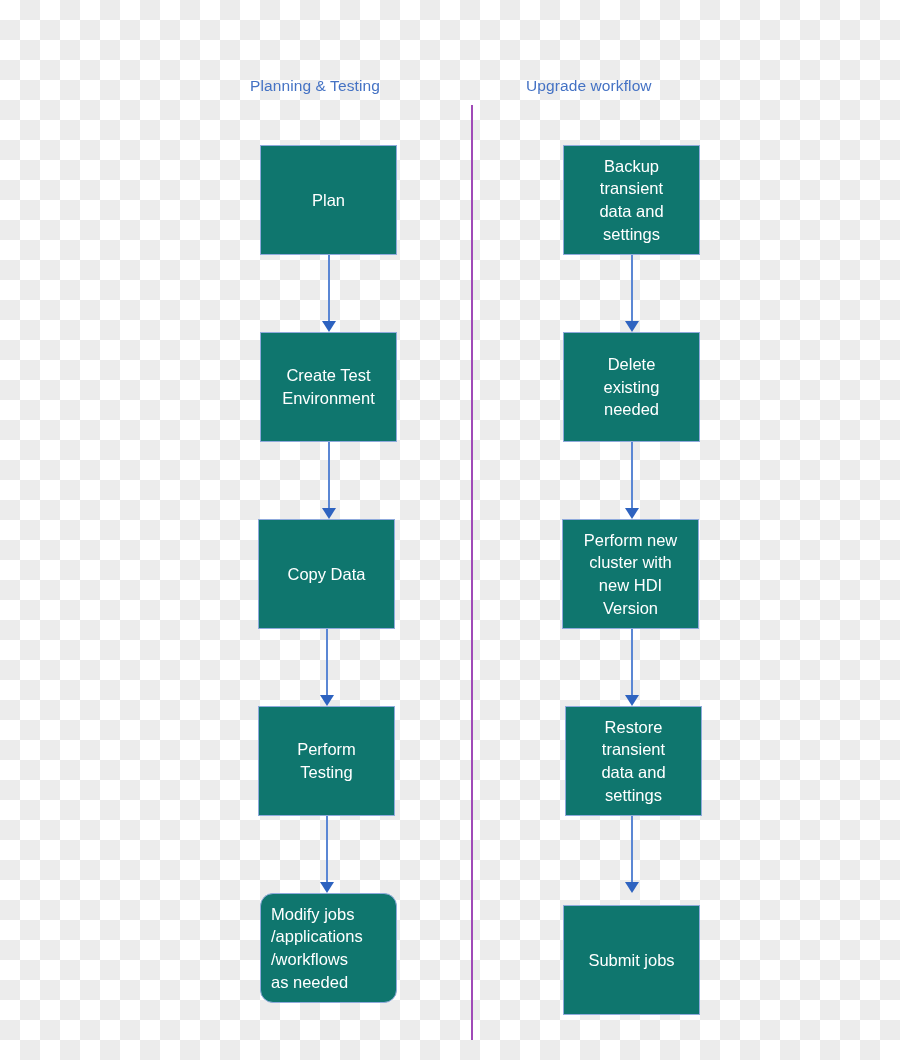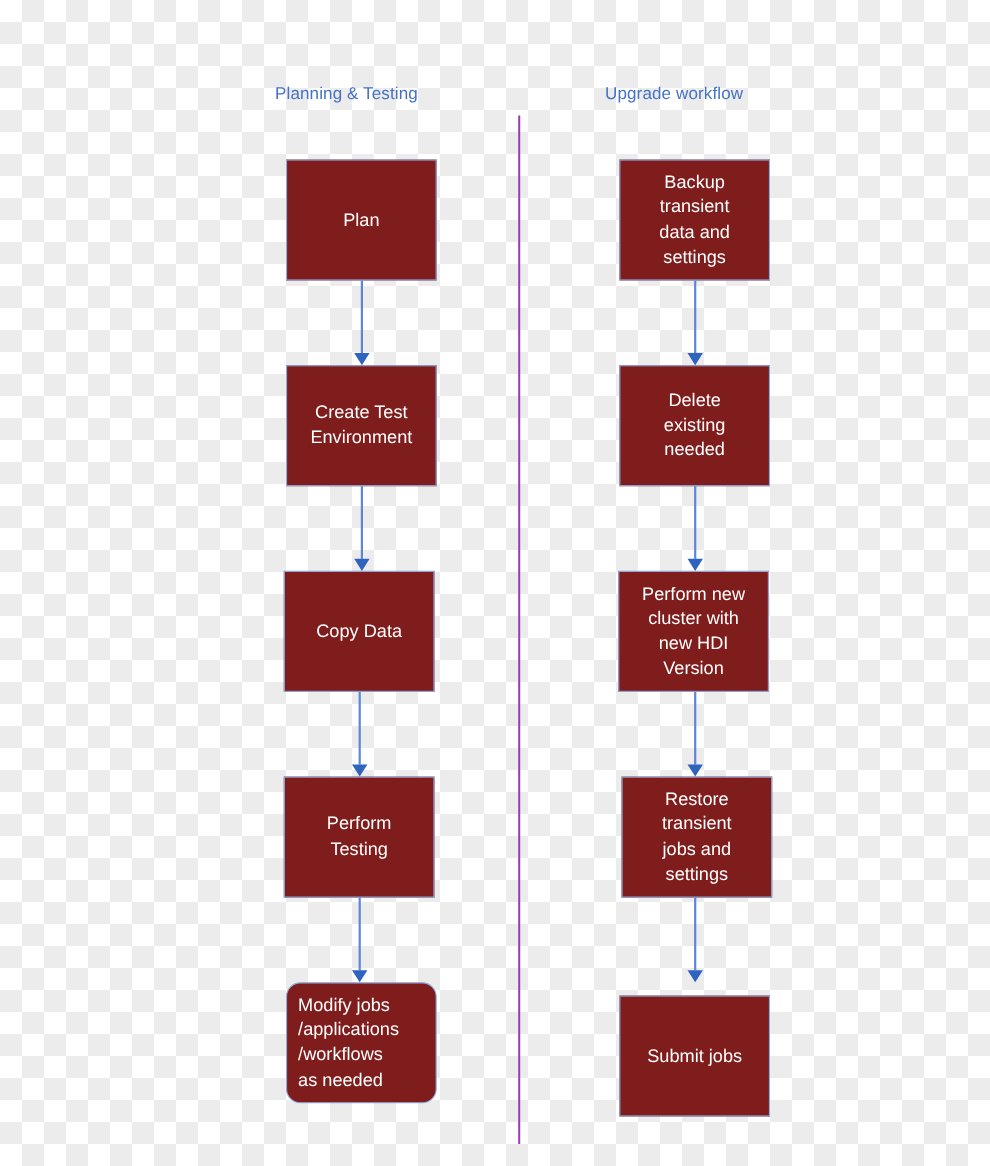--- a/index.html
+++ b/index.html
@@ -40,21 +40,21 @@
     position: absolute;
     width: 2px;
     background: #a64ca6;
     background: linear-gradient(to right, #b565c6 0%, #8a2fa8 50%, #b565c6 100%);
   }
 
   
   .node {
     position: absolute;
     box-sizing: border-box;
-    background: #7f1d1d;
+    background: #0f766e;
     border: 1px solid #8faadc;
     color: #ffffff;
     display: flex;
     align-items: center;
     justify-content: center;
     font-size: 16.5px;
     line-height: 1.37;
     text-align: center;
     padding: 14px 4px;
   }
@@ -94,21 +94,21 @@
     border-top: 11px solid #2e63c0;
   }
 </style>
 </head>
 <body>
 
 <div id="canvas">
 
   <div class="col-heading" style="left:250px; top:77px;">Planning &amp; Testing</div>
 
-  <div class="col-heading" style="left:550px; top:77px;text-align:center;">Upgrade workflow</div>
+  <div class="col-heading" style="left:526px; top:77px;text-align:center;">Upgrade workflow</div>
 
   <div class="divider" style="left:471px; top:105px; height:935px;"></div>
 
   <div class="node" style="left:260px; top:145px; width:137px; height:110px;">
     <span class="label">Plan</span>
   </div>
 
   <div class="node" style="left:260px; top:332px; width:137px; height:110px;">
     <span class="label">Create Test
 Environment</span>
@@ -166,21 +166,21 @@
   <div class="node" style="left:562px; top:519px; width:137px; height:110px;">
     <span class="label">Perform new
 cluster with
 new HDI
 Version</span>
   </div>
 
   <div class="node" style="left:565px; top:706px; width:137px; height:110px;">
     <span class="label">Restore
 transient
-jobs and
+data and
 settings</span>
   </div>
 
   <div class="node" style="left:563px; top:893px; width:137px; height:110px;margin-top:12px;">
     <span class="label">Submit jobs</span>
   </div>
 
   <div class="connector" style="left:625px; top:255px; height:77px;">
     <div class="stem" style="height:66px;"></div>
     <div class="head" style="top:66px;"></div>

